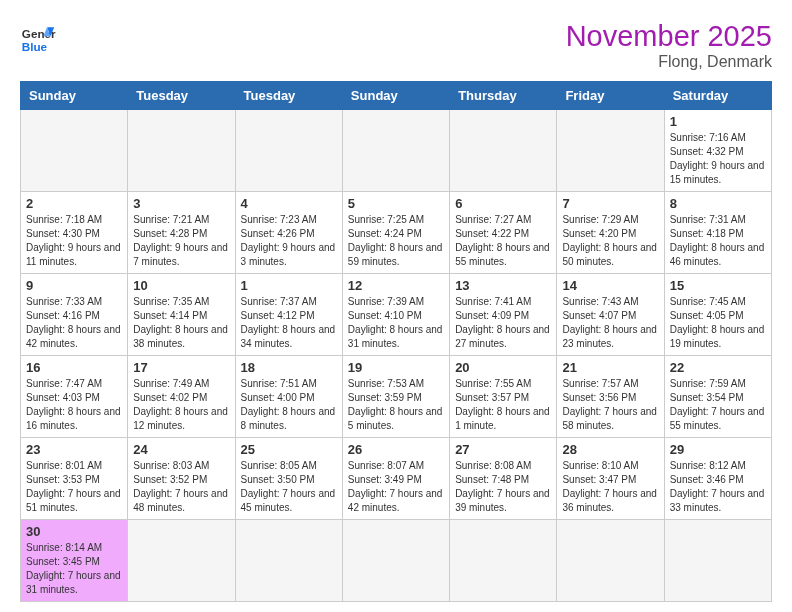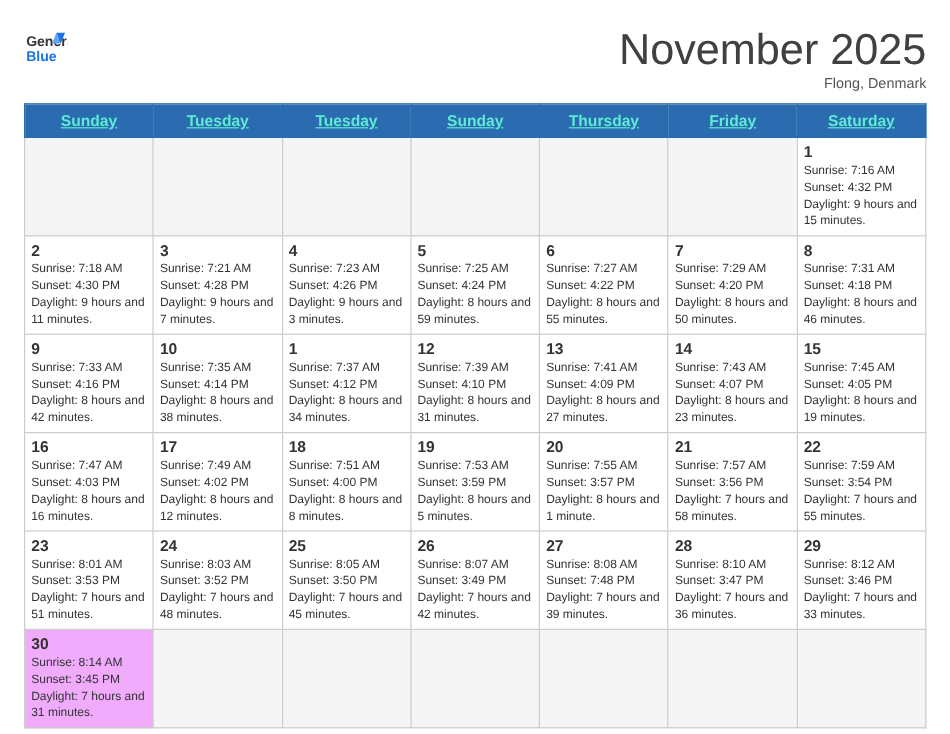--- a/index.html
+++ b/index.html
@@ -22,42 +22,41 @@
       gap: 4px;
     }
     .logo-icon {
       width: 36px;
       height: 36px;
     }
     .title-section {
       text-align: right;
     }
     .month-title {
-      font-size: 36px;
-      color: #404040;
+      font-size: 29px;
+      color: #a21caf;
       font-weight: normal;
     }
     .location {
-      font-size: 12px;
+      font-size: 16px;
       color: #555;
     }
     .calendar {
       width: 100%;
       border-collapse: collapse;
       border: 1px solid #ccc;
     }
     .calendar th {
       background-color: #2b6cb0;
-      color: #5eead4;
+      color: #ffffff;
       font-size: 13px;
       font-weight: bold;
       padding: 6px 8px;
-      text-align: center;
+      text-align: left;
       border: 1px solid #2b6cb0;
-      text-decoration: underline;
     }
     .calendar td {
       vertical-align: top;
       border: 1px solid #ccc;
       padding: 4px 5px;
       width: calc(100% / 7);
       min-height: 80px;
       font-size: 10.5px;
       color: #333;
       background: #fff;

